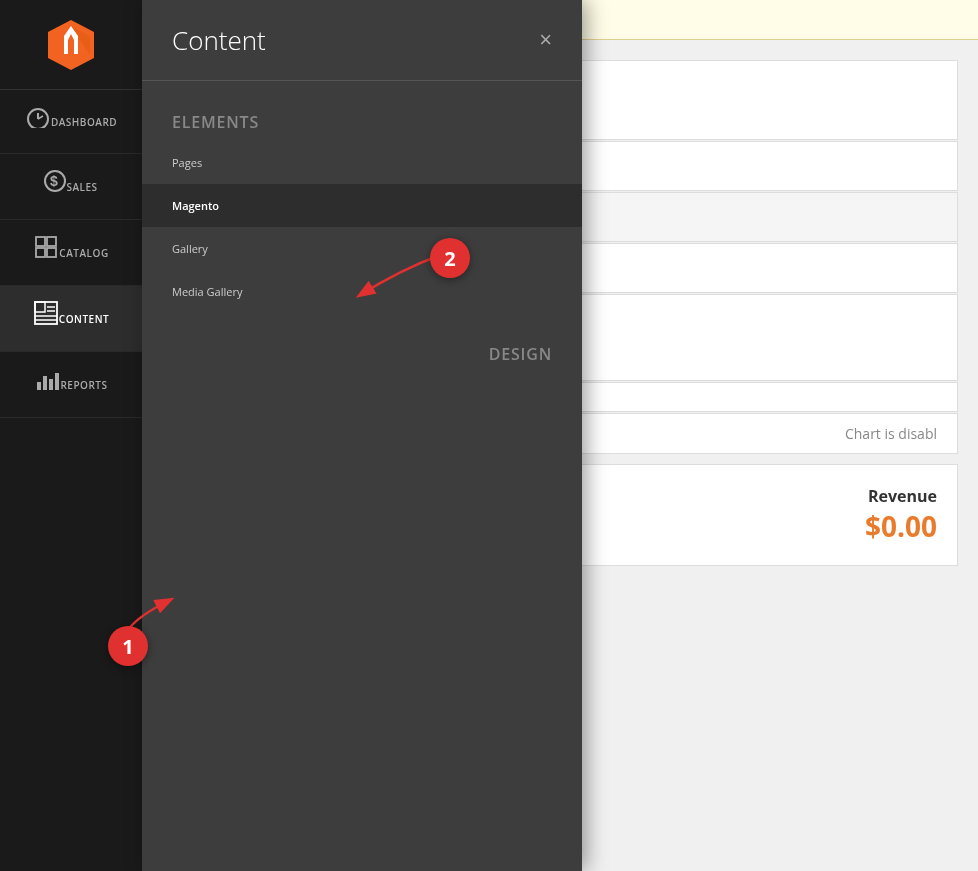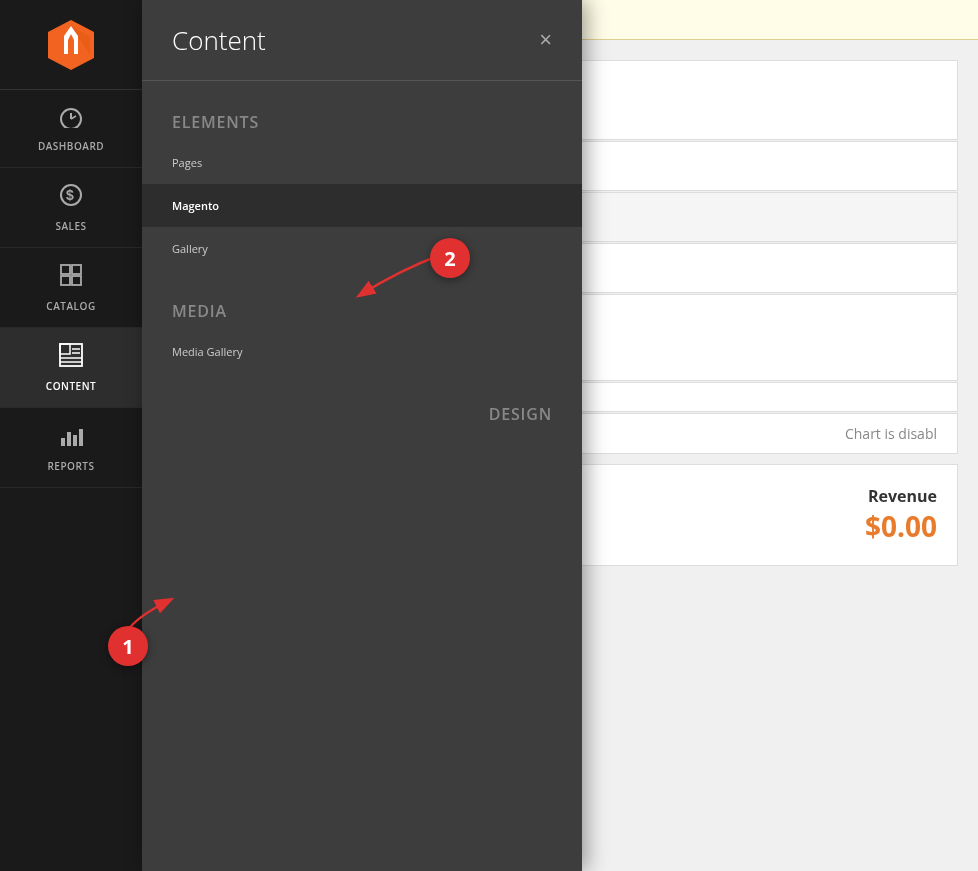--- a/index.html
+++ b/index.html
@@ -35,21 +35,21 @@
     }
 
     .magento-logo {
       width: 54px;
       height: 54px;
     }
 
     .sidebar-item {
       width: 100%;
       display: flex;
-      flex-direction: column;
+      flex-direction: row;
       align-items: center;
       justify-content: center;
       padding: 14px 5px;
       cursor: pointer;
       color: #aaa;
       font-size: 10px;
       font-weight: 600;
       letter-spacing: 0.5px;
       text-transform: uppercase;
       border-bottom: 1px solid #2a2a2a;
@@ -336,23 +336,20 @@
     <a class="panel-item">
       <span>Pages</span>
     </a>
     <a class="panel-item active">
       <span>Magento</span>
     </a>
     <a class="panel-item">
       <span>Gallery</span>
     </a>
 
-    <div class="panel-section-label" style="margin-top: 20px;">
-      <span>Media</span>
-    </div>
     <a class="panel-item">
       <span>Media Gallery</span>
     </a>
 
     <div class="panel-section-label" style="margin-top: 20px; text-align: right;">
       <span>Design</span>
     </div>
   </div>
 </div>
 

